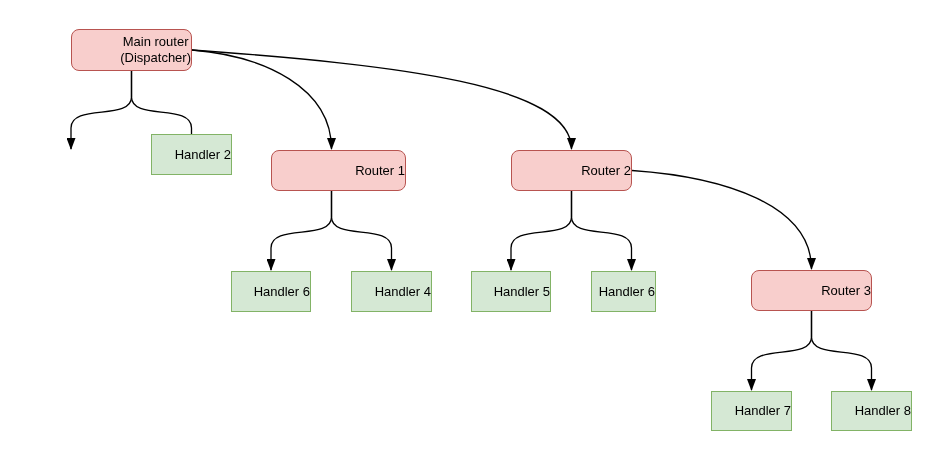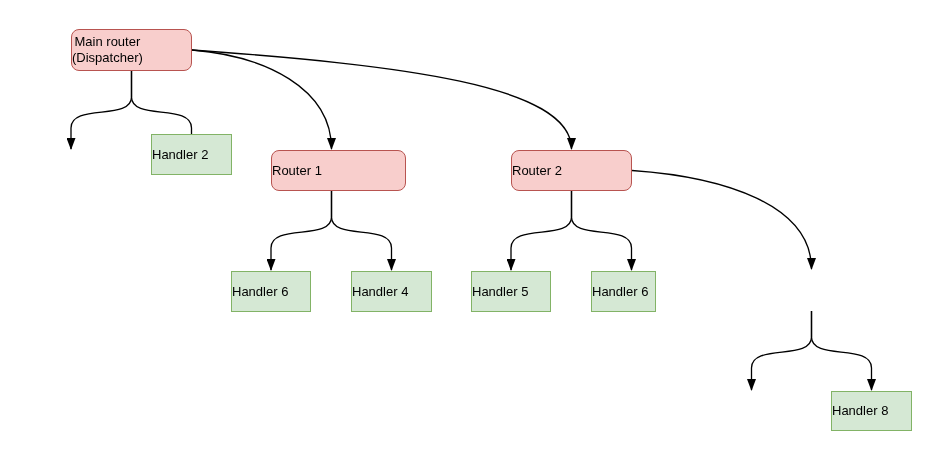--- a/index.html
+++ b/index.html
@@ -27,21 +27,21 @@
   }
   .arrowhead {
     fill: var(--edge, #000000);
     stroke: none;
   }
   .node {
     position: absolute;
     box-sizing: border-box;
     display: flex;
     align-items: center;
-    justify-content: flex-start;
+    justify-content: flex-end;
     text-align: center;
     font-size: 13px;
     line-height: 16px;
     color: var(--text, #000000);
     border: 1.3px solid;
   }
   .node .label {
     white-space: pre-line;
   }
   .node.router {
@@ -107,19 +107,25 @@
   </div>
 
   <div class="node handler" style="left:471px; top:271px; width:80px; height:41px;">
     <span class="label">Handler 5</span>
   </div>
 
   <div class="node handler" style="left:591px; top:271px; width:65px; height:41px;">
     <span class="label">Handler 6</span>
   </div>
 
+  <div class="node router" style="left:751px; top:270px; width:121px; height:41px;">
+    <span class="label">Router 3</span>
+  </div>
 
+  <div class="node handler" style="left:711px; top:391px; width:81px; height:40px;">
+    <span class="label">Handler 7</span>
+  </div>
 
   <div class="node handler" style="left:831px; top:391px; width:81px; height:40px;">
     <span class="label">Handler 8</span>
   </div>
 
 </div>
 
 </body></html>

